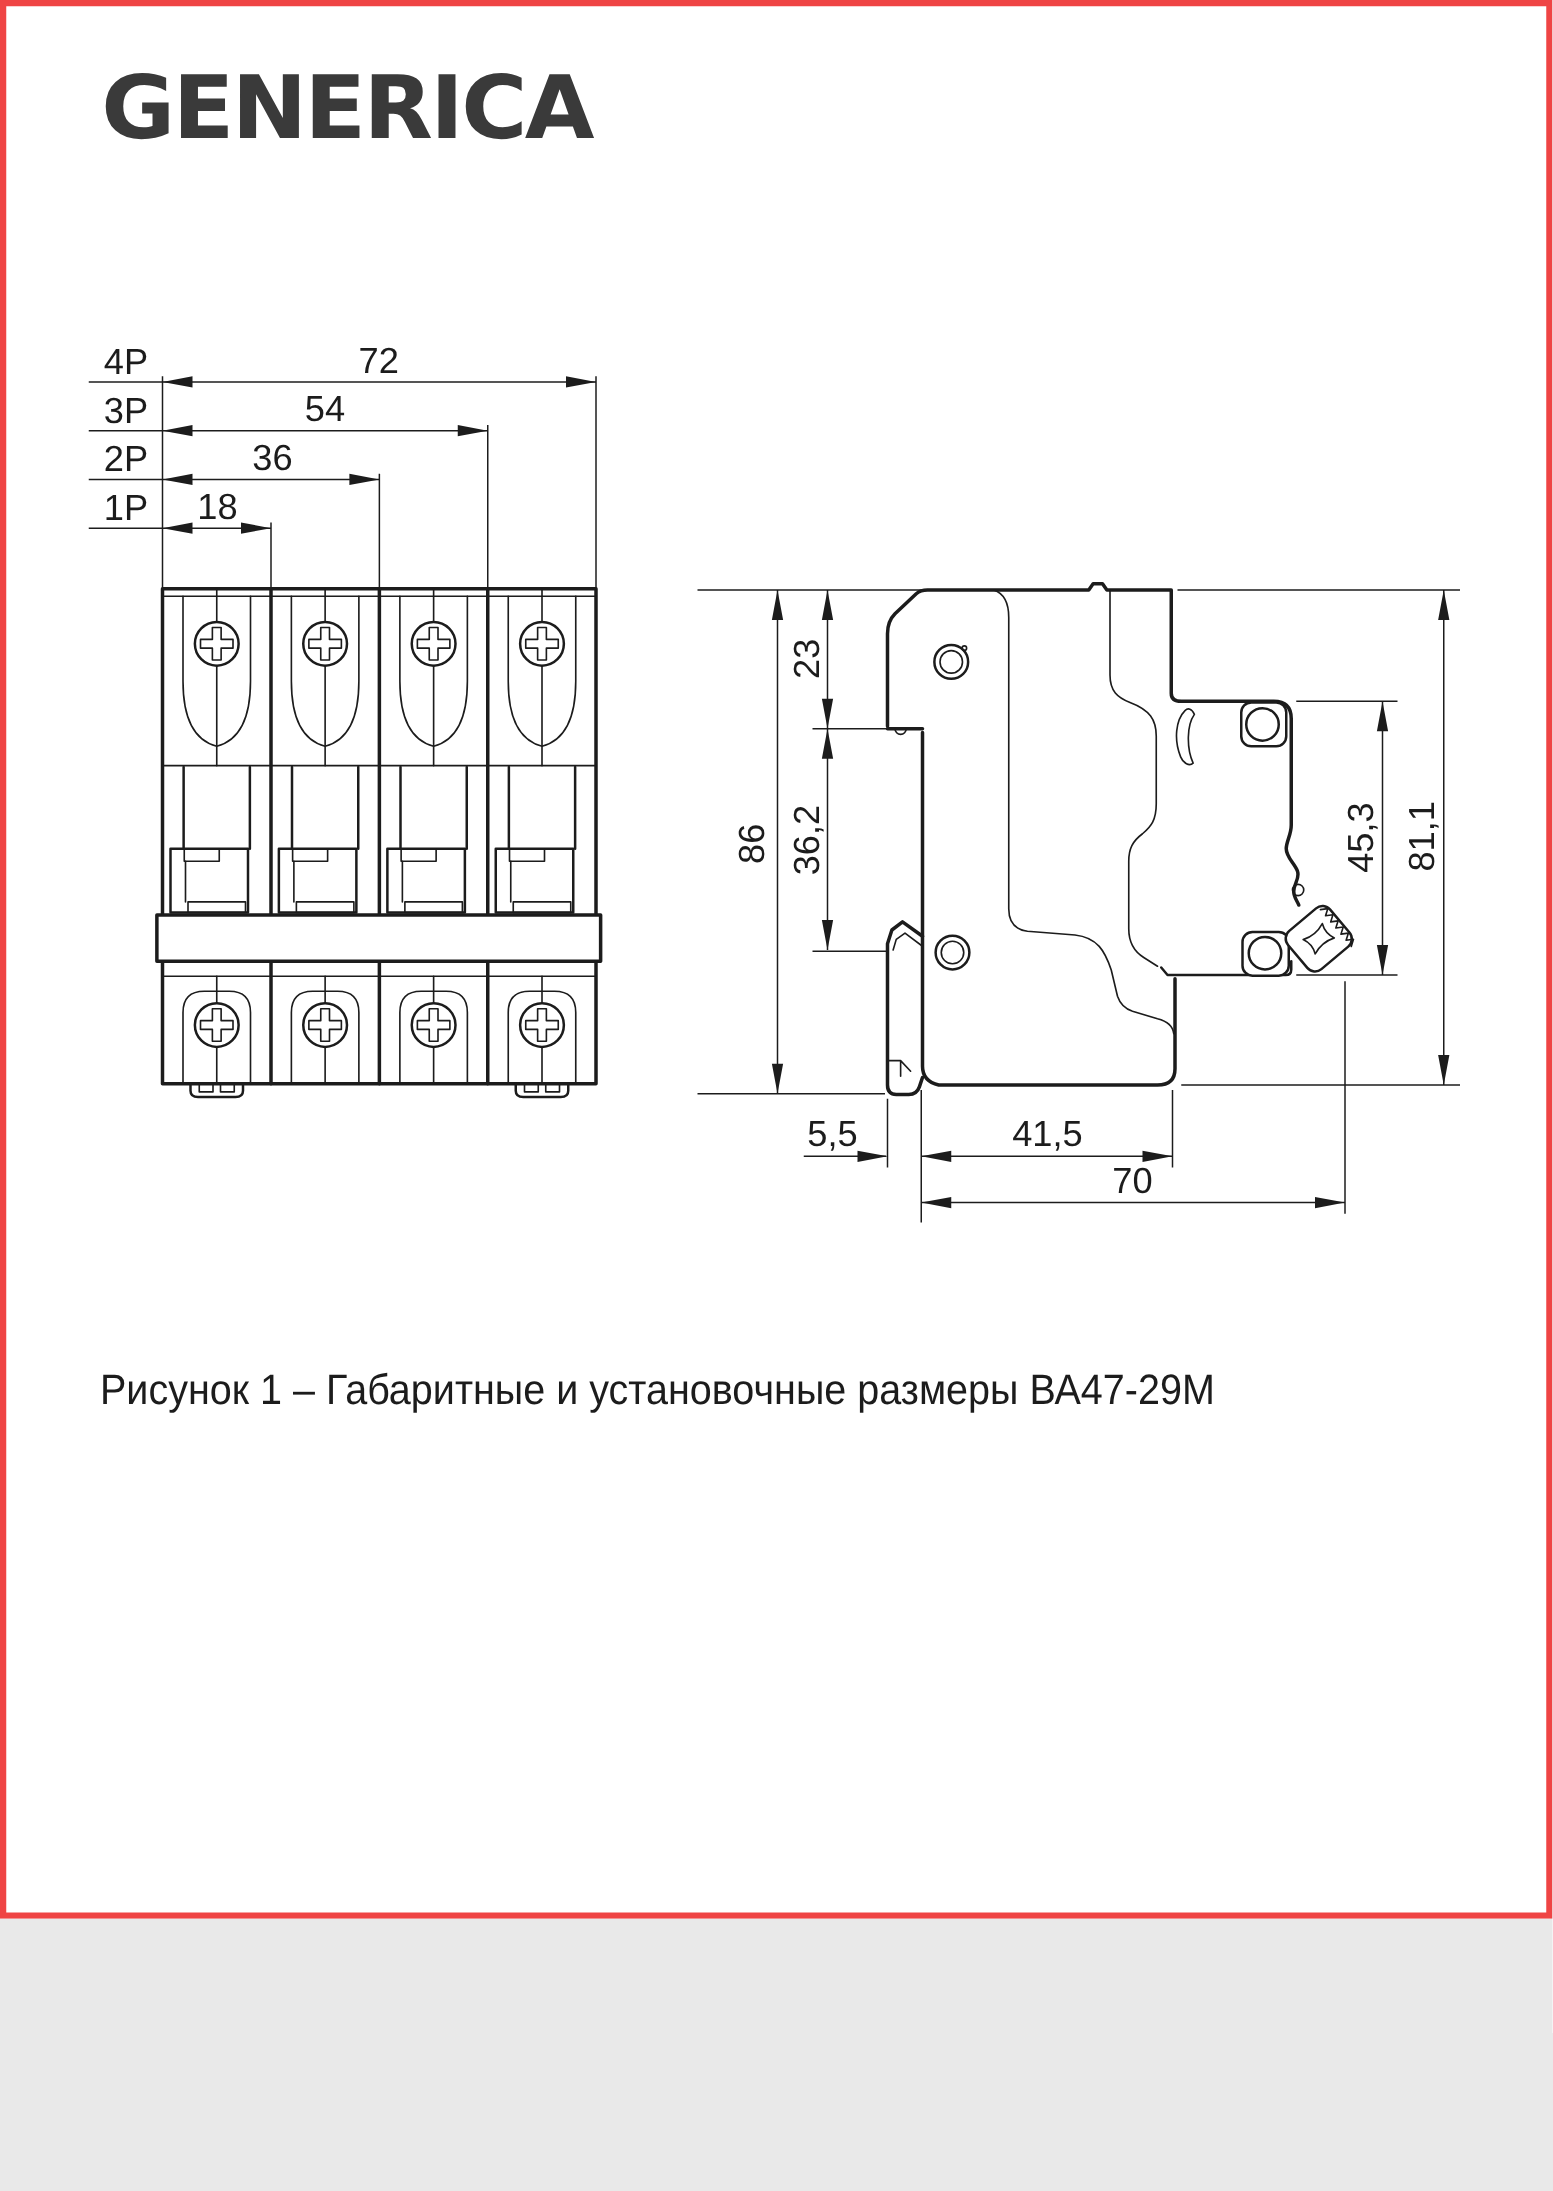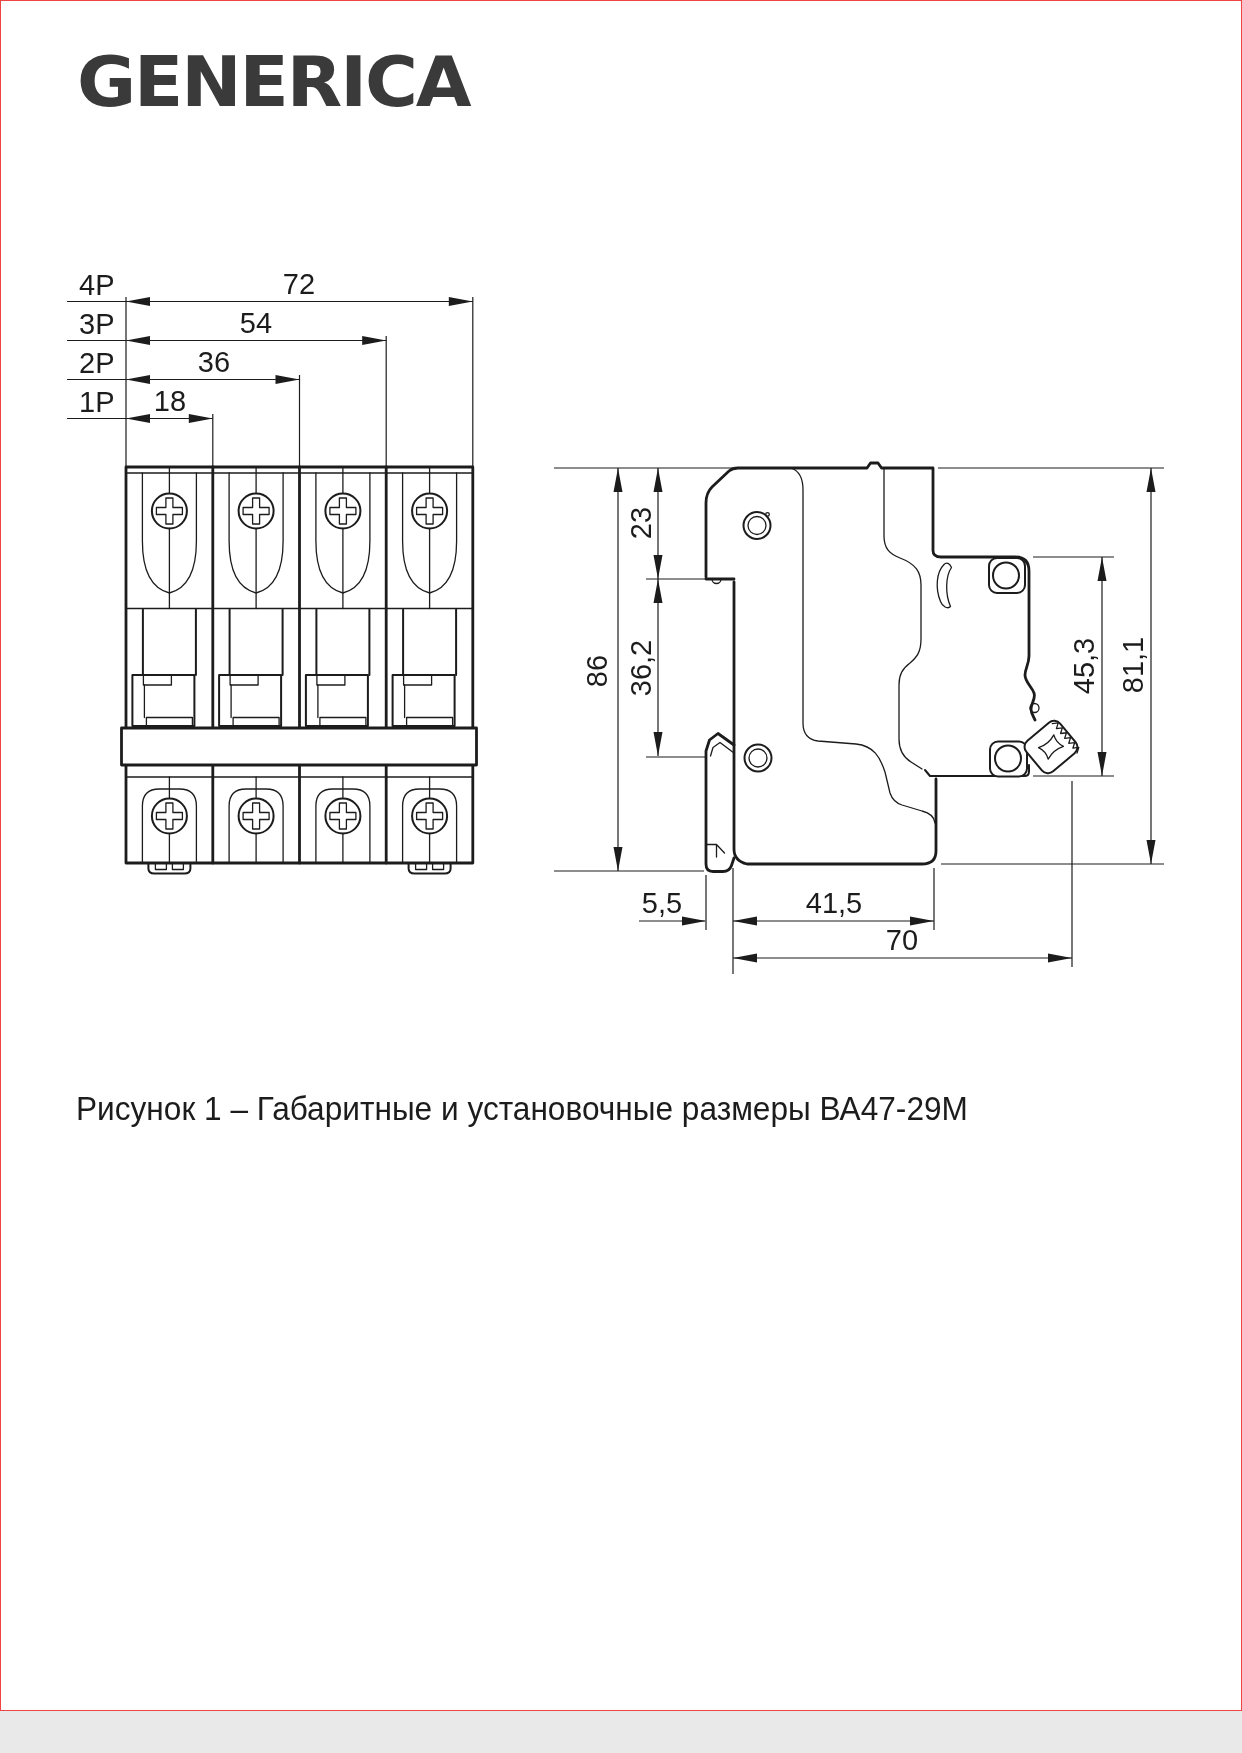--- a/index.html
+++ b/index.html
@@ -1,18 +1,18 @@
 <!DOCTYPE html>
 <html><head>
 <meta charset="utf-8">
 <style>
   html,body{margin:0;padding:0;background:#e9e9e9;}
   #page{
-    position:relative;width:1242px;height:1711px;background:#fff;
-    margin:0 auto;overflow:hidden;border:1px solid #ef4444;box-sizing:border-box;
+    position:relative;width:1242px;height:1535px;background:#fff;
+    margin:0 auto;overflow:hidden;border:5px solid #ef4444;box-sizing:border-box;
     font-family:"Liberation Sans",sans-serif;
   }
   #logo{
     position:absolute;left:76px;top:40px;
     font-family:"DejaVu Sans",sans-serif;
     font-size:70px;font-weight:800;letter-spacing:-2px;color:#3a3a3a;
     transform:scaleX(1.03);transform-origin:left top;white-space:nowrap;
   }
   #caption{
     position:absolute;left:75px;top:1088px;

